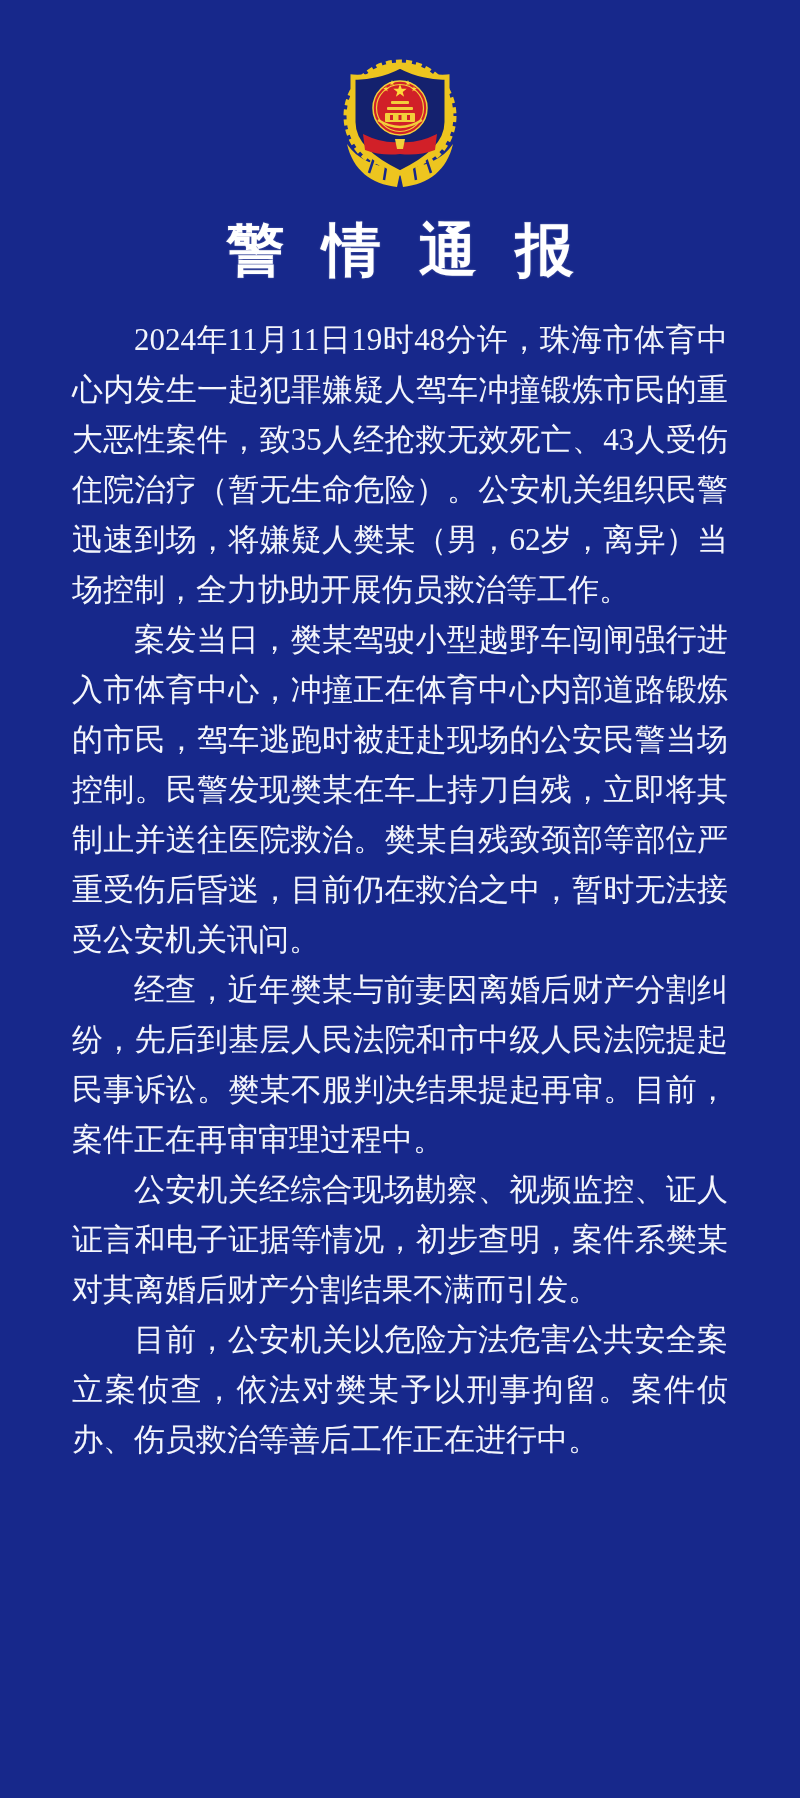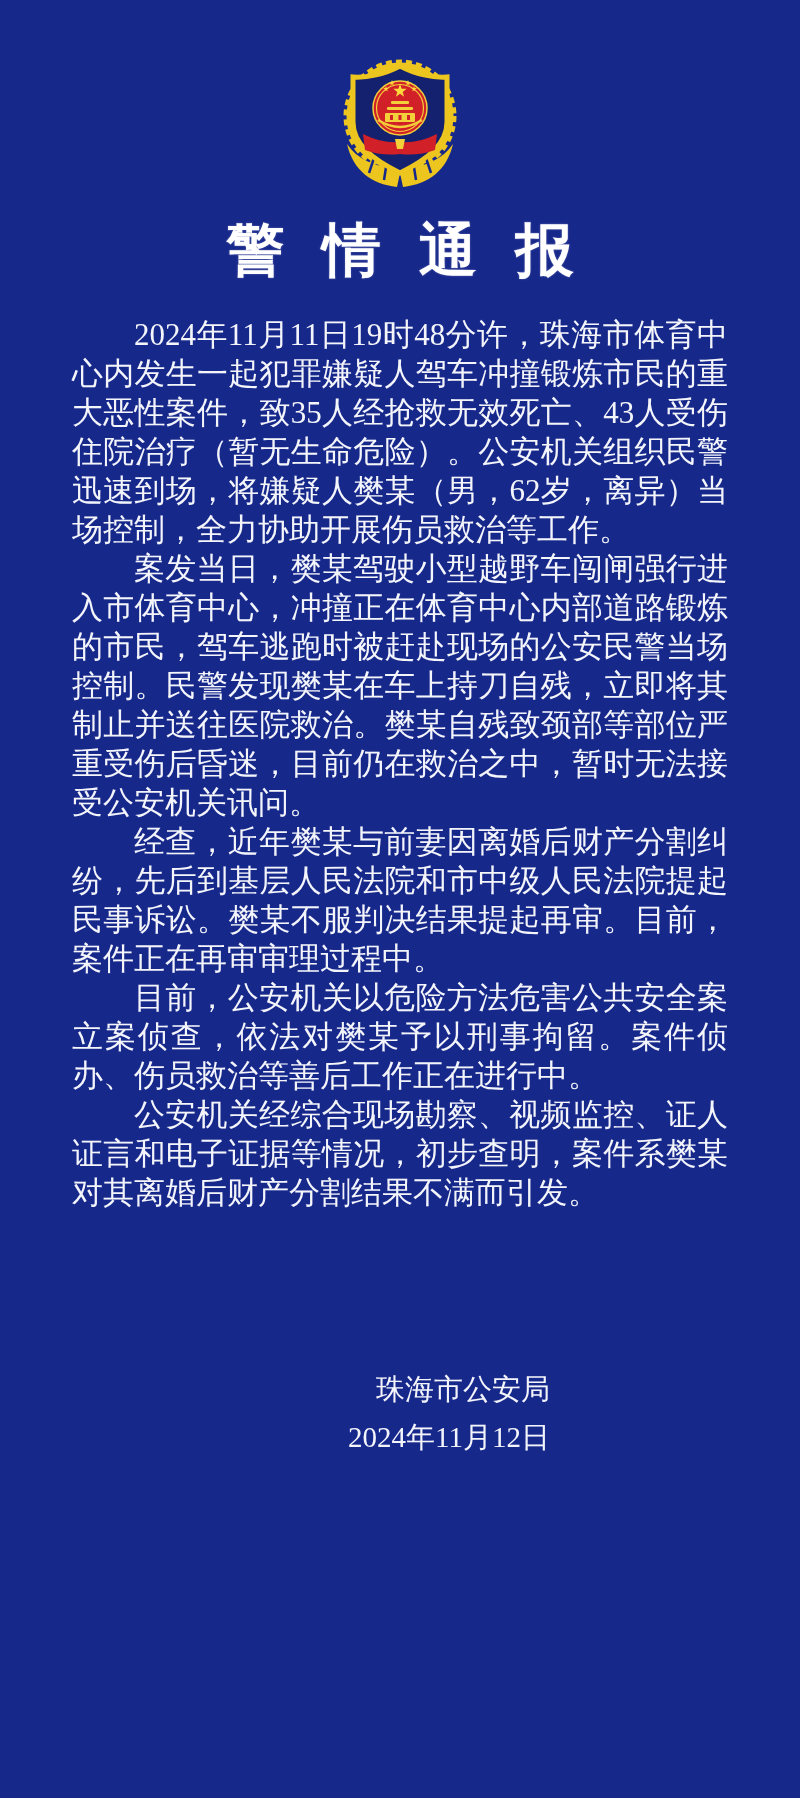--- a/index.html
+++ b/index.html
@@ -31,21 +31,21 @@
     text-align: center;
     letter-spacing: 0.66em;
     text-shadow: 0 0 2px rgba(255,255,255,0.35);
   }
   .body-text {
     margin: 35px 72px 0;
     width: 656px;
     color: #f3f5fb;
     font-family: "Liberation Serif", "DejaVu Serif", serif;
     font-size: 31px;
-    line-height: 39px;
+    line-height: 50px;
     text-align: justify;
     text-justify: inter-character;
   }
   .body-text p {
     margin: 0;
     text-indent: 2em;
   }
   .signature {
     margin-top: 153px;
     padding-right: 250px;
@@ -95,22 +95,18 @@
       <path d="M90,83 L100,83 L98,93 L92,93 Z" fill="#f3cf3a"></path>
     </svg>
   </div>
 
   <h1 class="title">警情通报</h1>
 
   <div class="body-text">
     <p>2024年11月11日19时48分许，珠海市体育中心内发生一起犯罪嫌疑人驾车冲撞锻炼市民的重大恶性案件，致35人经抢救无效死亡、43人受伤住院治疗（暂无生命危险）。公安机关组织民警迅速到场，将嫌疑人樊某（男，62岁，离异）当场控制，全力协助开展伤员救治等工作。</p>
     <p>案发当日，樊某驾驶小型越野车闯闸强行进入市体育中心，冲撞正在体育中心内部道路锻炼的市民，驾车逃跑时被赶赴现场的公安民警当场控制。民警发现樊某在车上持刀自残，立即将其制止并送往医院救治。樊某自残致颈部等部位严重受伤后昏迷，目前仍在救治之中，暂时无法接受公安机关讯问。</p>
     <p>经查，近年樊某与前妻因离婚后财产分割纠纷，先后到基层人民法院和市中级人民法院提起民事诉讼。樊某不服判决结果提起再审。目前，案件正在再审审理过程中。</p>
+    <p>公安机关经综合现场勘察、视频监控、证人证言和电子证据等情况，初步查明，案件系樊某对其离婚后财产分割结果不满而引发。</p>
     <p>目前，公安机关以危险方法危害公共安全案立案侦查，依法对樊某予以刑事拘留。案件侦办、伤员救治等善后工作正在进行中。</p>
-    <p>公安机关经综合现场勘察、视频监控、证人证言和电子证据等情况，初步查明，案件系樊某对其离婚后财产分割结果不满而引发。</p>
   </div>
 
-  <div class="signature">
-    <p>珠海市公安局</p>
-    <p>2024年11月12日</p>
-  </div>
 
 </div>
 
 </body></html>

